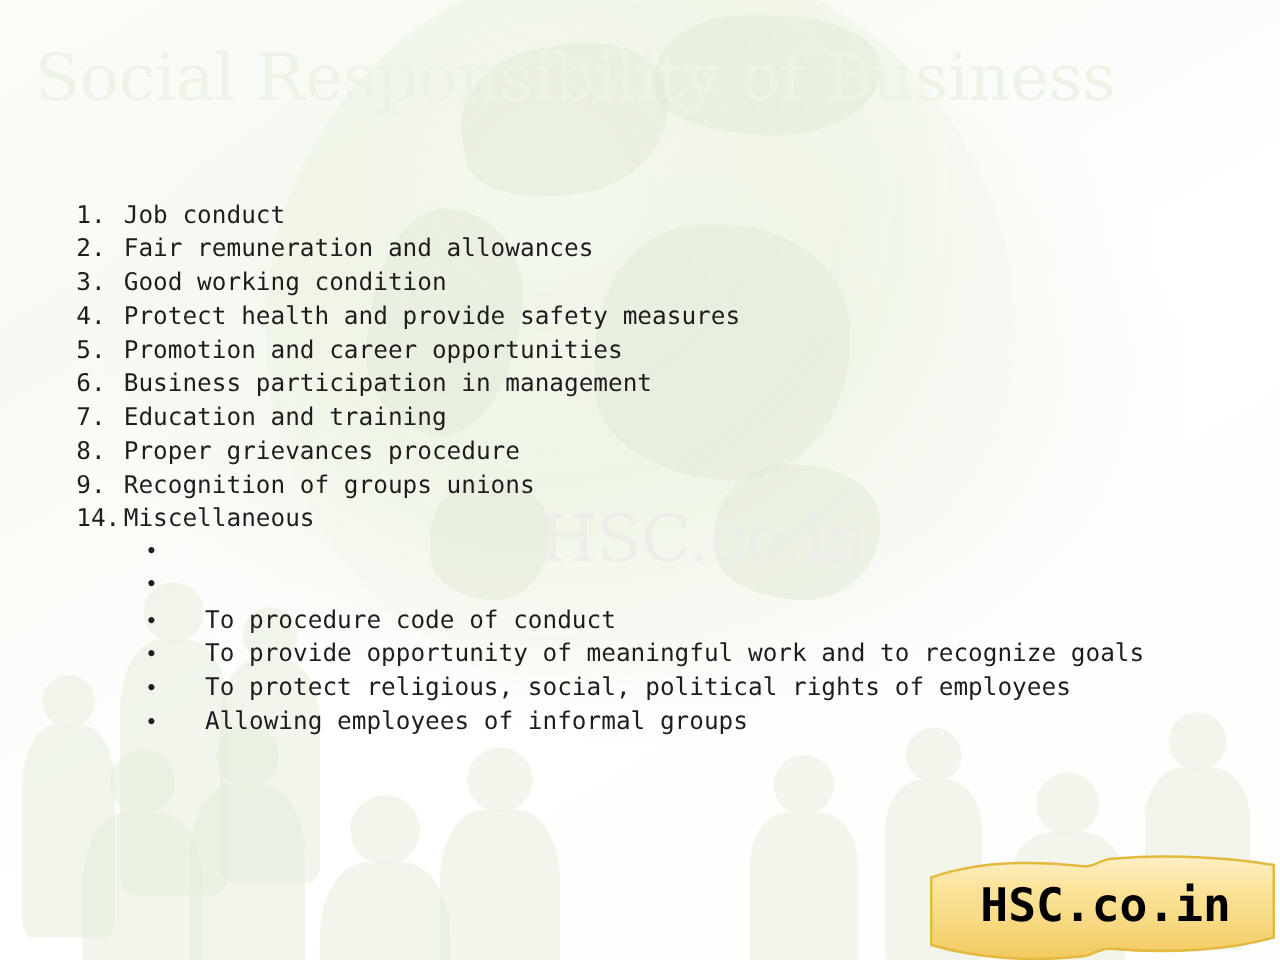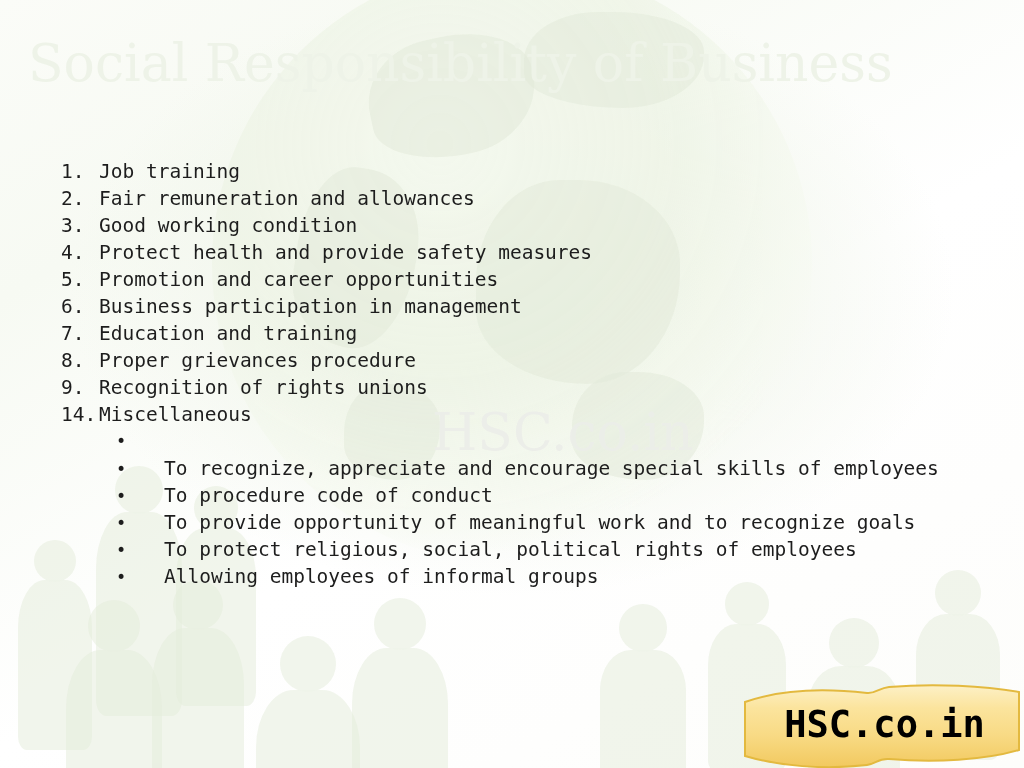--- a/index.html
+++ b/index.html
@@ -287,21 +287,21 @@
   <div id="bg-title-watermark" class="bg-layer">Social Responsibility of Business</div>
 
   <div id="bg-center-watermark" class="bg-layer">HSC.co.in</div>
 
 
   <div id="content">
 
     <ol class="num-list" id="num-list">
         <li class="num-item">
           <span class="num">1.</span>
-          <span class="txt">Job training</span>
+          <span class="txt">Job conduct</span>
         </li>
         <li class="num-item">
           <span class="num">2.</span>
           <span class="txt">Fair remuneration and allowances</span>
         </li>
         <li class="num-item">
           <span class="num">3.</span>
           <span class="txt">Good working condition</span>
         </li>
         <li class="num-item">
@@ -319,35 +319,34 @@
         <li class="num-item">
           <span class="num">7.</span>
           <span class="txt">Education and training</span>
         </li>
         <li class="num-item">
           <span class="num">8.</span>
           <span class="txt">Proper grievances procedure</span>
         </li>
         <li class="num-item">
           <span class="num">9.</span>
-          <span class="txt">Recognition of rights unions</span>
+          <span class="txt">Recognition of groups unions</span>
         </li>
         <li class="num-item">
           <span class="num">14.</span>
           <span class="txt">Miscellaneous</span>
         </li>
       </ol>
 
     <ul class="bullet-list" id="bullet-list">
         <li class="bullet-item">
           <span class="dot">•</span>
         </li>
         <li class="bullet-item">
           <span class="dot">•</span>
-          <span class="txt">To recognize, appreciate and encourage special skills of employees</span>
         </li>
         <li class="bullet-item">
           <span class="dot">•</span>
           <span class="txt">To procedure code of conduct</span>
         </li>
         <li class="bullet-item">
           <span class="dot">•</span>
           <span class="txt">To provide opportunity of meaningful work and to recognize goals</span>
         </li>
         <li class="bullet-item">

